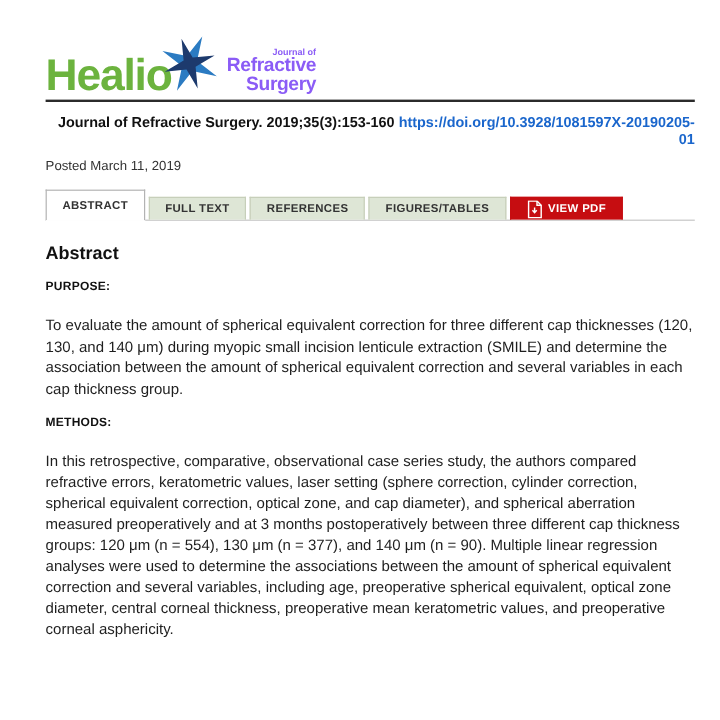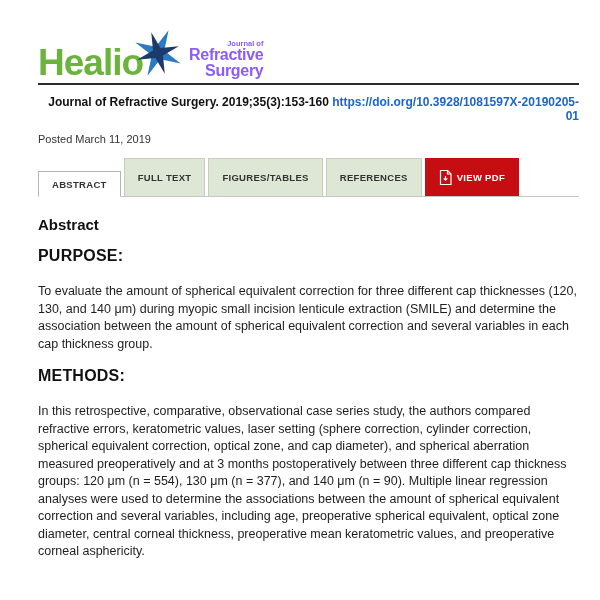--- a/index.html
+++ b/index.html
@@ -29,36 +29,36 @@
     line-height:21px; letter-spacing:-0.2px;
   }
   .authors { margin-top:5px; font-size:11.5px; line-height:13.5px; color:#222; }
   .cite-row { margin-top:10px; font-size:12px; font-weight:bold; color:#111;text-align:right; }
   .doi-link { color:#1a66cc; text-decoration:none; font-weight:bold; }
   .posted { margin-top:10px; font-size:11px; color:#333; }
 
   
   .tabs-row { display:flex; align-items:flex-end; margin-top:13px; border-bottom:1px solid #c6c6c6; }
   .tab {
-    height:38px; display:flex; align-items:center;
+    height:19px; display:flex; align-items:center;
     padding:0 13px; margin-right:3px;
     font-size:9.5px; font-weight:bold; letter-spacing:0.3px; color:#333;
     background:#dee6d6; border:1px solid #c7cfba; border-bottom:none;
     cursor:pointer; white-space:nowrap;
   }
   .tab.active {
     background:#fff; border:1px solid #b3b3b3; border-bottom:1px solid #fff;
     margin-bottom:-1px; height:26px;
   }
   .tab.pdf { background:#c60d11; border-color:#c60d11; color:#fff; gap:5px;justify-content:space-between; }
   .pdf-glyph { width:13px; height:15px; }
 
   
   h2.abstract-h { margin-top:19px; font-size:15px; font-weight:bold; color:#111; }
-  .sec-label { margin-top:14px; font-size:16px; font-weight:bold; color:#111; letter-spacing:0.2px; }
+  .sec-label { margin-top:14px; font-size:10px; font-weight:bold; color:#111; letter-spacing:0.2px; }
   .sec-text { margin-top:18px; font-size:12.5px; line-height:17.5px; color:#1e1e1e; }
 </style>
 </head>
 <body>
 
 <div class="page">
 
   <div class="logo-row">
     <span class="brand-word">Healio</span>
     <svg class="star-icon" viewBox="0 0 48 48">
@@ -75,22 +75,22 @@
 
   <p class="cite-row">
     <span>Journal of Refractive Surgery. 2019;35(3):153-160</span>
     <a href="#" class="doi-link">https://doi.org/10.3928/1081597X-20190205-01</a>
   </p>
   <p class="posted">Posted March 11, 2019</p>
 
   <div class="tabs-row">
     <div class="tab active">ABSTRACT</div>
     <div class="tab">FULL TEXT</div>
+    <div class="tab">REFERENCES</div>
     <div class="tab">FIGURES/TABLES</div>
-    <div class="tab">REFERENCES</div>
     <div class="tab pdf">
       <svg class="pdf-glyph" viewBox="0 0 13 15">
         <path d="M1.5 0.5 h7 l3.5 3.5 v10.5 h-10.5 Z" fill="none" stroke="#fff" stroke-width="1.2"></path>
         <path d="M8.5 0.5 v3.5 h3.5" fill="none" stroke="#fff" stroke-width="1.2"></path>
         <path d="M6.5 6 v4 M4.7 8.3 L6.5 10.2 L8.3 8.3" fill="none" stroke="#fff" stroke-width="1.2"></path>
       </svg>
       <span>VIEW PDF</span>
     </div>
   </div>
 

